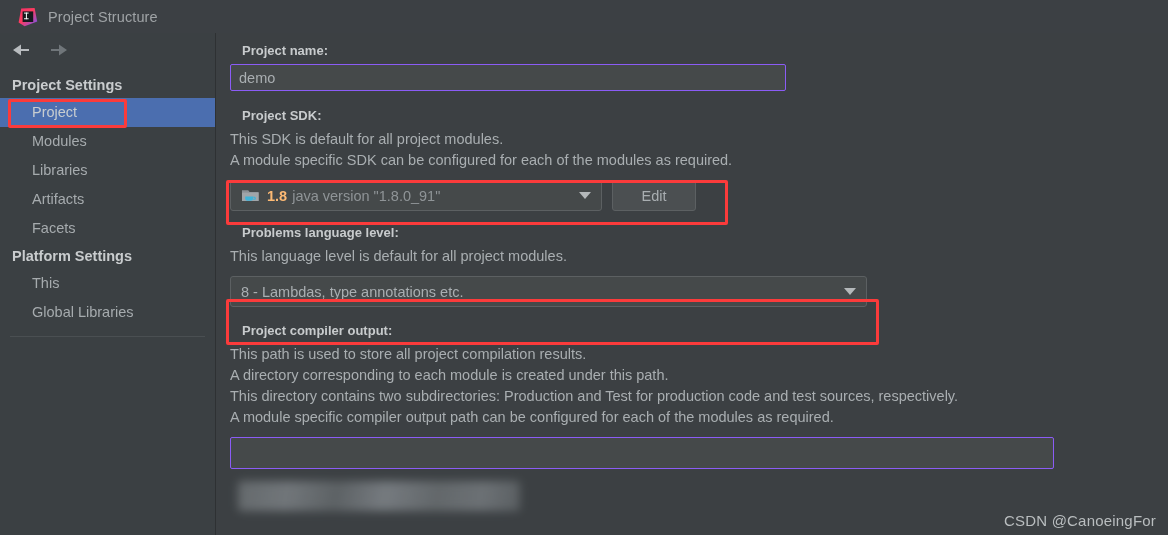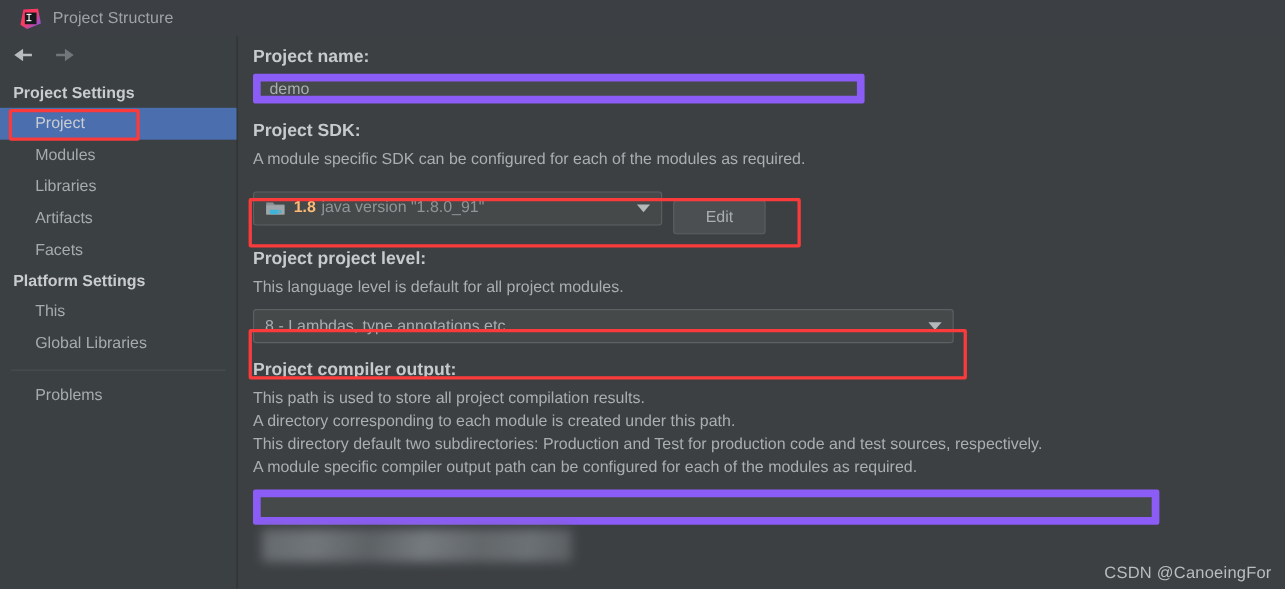--- a/index.html
+++ b/index.html
@@ -80,37 +80,37 @@
   }
 
   
   #main {
     position: absolute; left: 217px; top: 33px;
     width: 951px; height: 502px;
     background: #3c4043;
     padding: 10px 0 0 13px;
   }
   .field-label {
-    font-size: 16px;
+    font-size: 13px;
     font-weight: bold;
     color: #c8cbcd;
-    margin: 0 0 6px 0;
+    margin: 0 0 6px 12px;
     white-space: nowrap;
   }
   .desc-line {
     font-size: 14.5px;
     color: #a9aeb1;
     line-height: 21px;
     white-space: nowrap;
   }
 
   .textinput {
     height: 27px;
     background: #45494a;
-    border: 7px solid #8b5cf6;
+    border: 1px solid #8b5cf6;
     border-radius: 2px;
     display: flex; align-items: center;
     padding: 0 8px;
     font-size: 14.5px;
     color: #a9aeb1;
   }
   #project-name-input { width: 556px; }
 
   .combo {
     height: 31px;
@@ -136,21 +136,20 @@
   .btn {
     height: 31px;
     min-width: 84px;
     background: #4b4f51;
     border: 1px solid #5c6062;
     border-radius: 3px;
     color: #a9aeb1;
     font-size: 14.5px;
     display: flex; align-items: center; justify-content: center;
     font-family: "Liberation Sans", sans-serif;
-    margin-top: 17px;
   }
 
   .sdk-ver { color: #fdba74; font-weight: bold; margin: 0 5px 0 0; }
   .sdk-rest { color: #8f9497; }
 
   
   .redbox {
     position: absolute;
     border: 3px solid #fb3b3b;
     border-radius: 2px;
@@ -225,62 +224,62 @@
       <div class="tree-item">Artifacts</div>
       <div class="tree-item">Facets</div>
 
       <div class="tree-group">Platform Settings</div>
 
       <div class="tree-item">This</div>
       <div class="tree-item">Global Libraries</div>
 
       <div class="tree-sep"></div>
 
-      <div class="tree-item">Problems</div>
     </div>
   </div>
 
   <div id="main">
 
     <div class="field-label">Project name:</div>
     <div class="textinput" id="project-name-input">demo</div>
 
     <div class="field-label" style="margin-top:17px;">Project SDK:</div>
+    <div class="desc-line">This SDK is default for all project modules.</div>
     <div class="desc-line">A module specific SDK can be configured for each of the modules as required.</div>
 
     <div style="display:flex; align-items:center; gap:10px; margin-top:9px;">
       <div class="combo" style="width:372px;">
         <span style="flex:0 0 auto;width:19px;height:17px;margin-right:7px;display:inline-block;">
           <svg width="19" height="17" viewBox="0 0 19 17">
             <path d="M1 3.2 L7.2 3.2 L8.6 5.0 L17.6 5.0 L17.6 14 L1 14 Z" fill="#8c9196"></path>
             <path d="M1 5.6 L17.6 5.6 L17.6 14 L1 14 Z" fill="#a0a5a9"></path>
             <path d="M4.2 9.6 L12.0 9.6 L12.0 12.0 Q12.0 13.7 9.9 13.7 L6.3 13.7 Q4.2 13.7 4.2 12.0 Z" fill="#3fb3d8"></path>
             <path d="M12.3 10.2 Q14.4 10.2 14.4 11.3 Q14.4 12.4 12.3 12.4" fill="none" stroke="#3fb3d8" stroke-width="1.2"></path>
           </svg>
         </span>
         <span class="combo-text">
           <span class="sdk-ver">1.8</span><span class="sdk-rest">java version "1.8.0_91"</span>
         </span>
         <span class="caret"></span>
       </div>
       <div class="btn">Edit</div>
     </div>
 
-    <div class="field-label" style="margin-top:14px;">Project project level:</div>
+    <div class="field-label" style="margin-top:14px;">Problems language level:</div>
     <div class="desc-line">This language level is default for all project modules.</div>
 
     <div class="combo" style="width:637px;margin-top:9px;">
       <span class="combo-text">8 - Lambdas, type annotations etc.</span>
       <span class="caret"></span>
     </div>
 
     <div class="field-label" style="margin-top:16px;">Project compiler output:</div>
     <div class="desc-line">This path is used to store all project compilation results.</div>
     <div class="desc-line">A directory corresponding to each module is created under this path.</div>
-    <div class="desc-line">This directory default two subdirectories: Production and Test for production code and test sources, respectively.</div>
+    <div class="desc-line">This directory contains two subdirectories: Production and Test for production code and test sources, respectively.</div>
     <div class="desc-line">A module specific compiler output path can be configured for each of the modules as required.</div>
 
     <div class="textinput" style="width:824px;height:32px;margin-top:9px;position:relative;"></div>
 
   </div>
 
   <div class="redaction" style="left:238px; top:481px; width:282px; height:30px;"></div>
 
   <div class="redbox" style="left:8px; top:99px; width:119px; height:29px;"></div>
   <div class="redbox" style="left:226px; top:180px; width:502px; height:45px;"></div>

